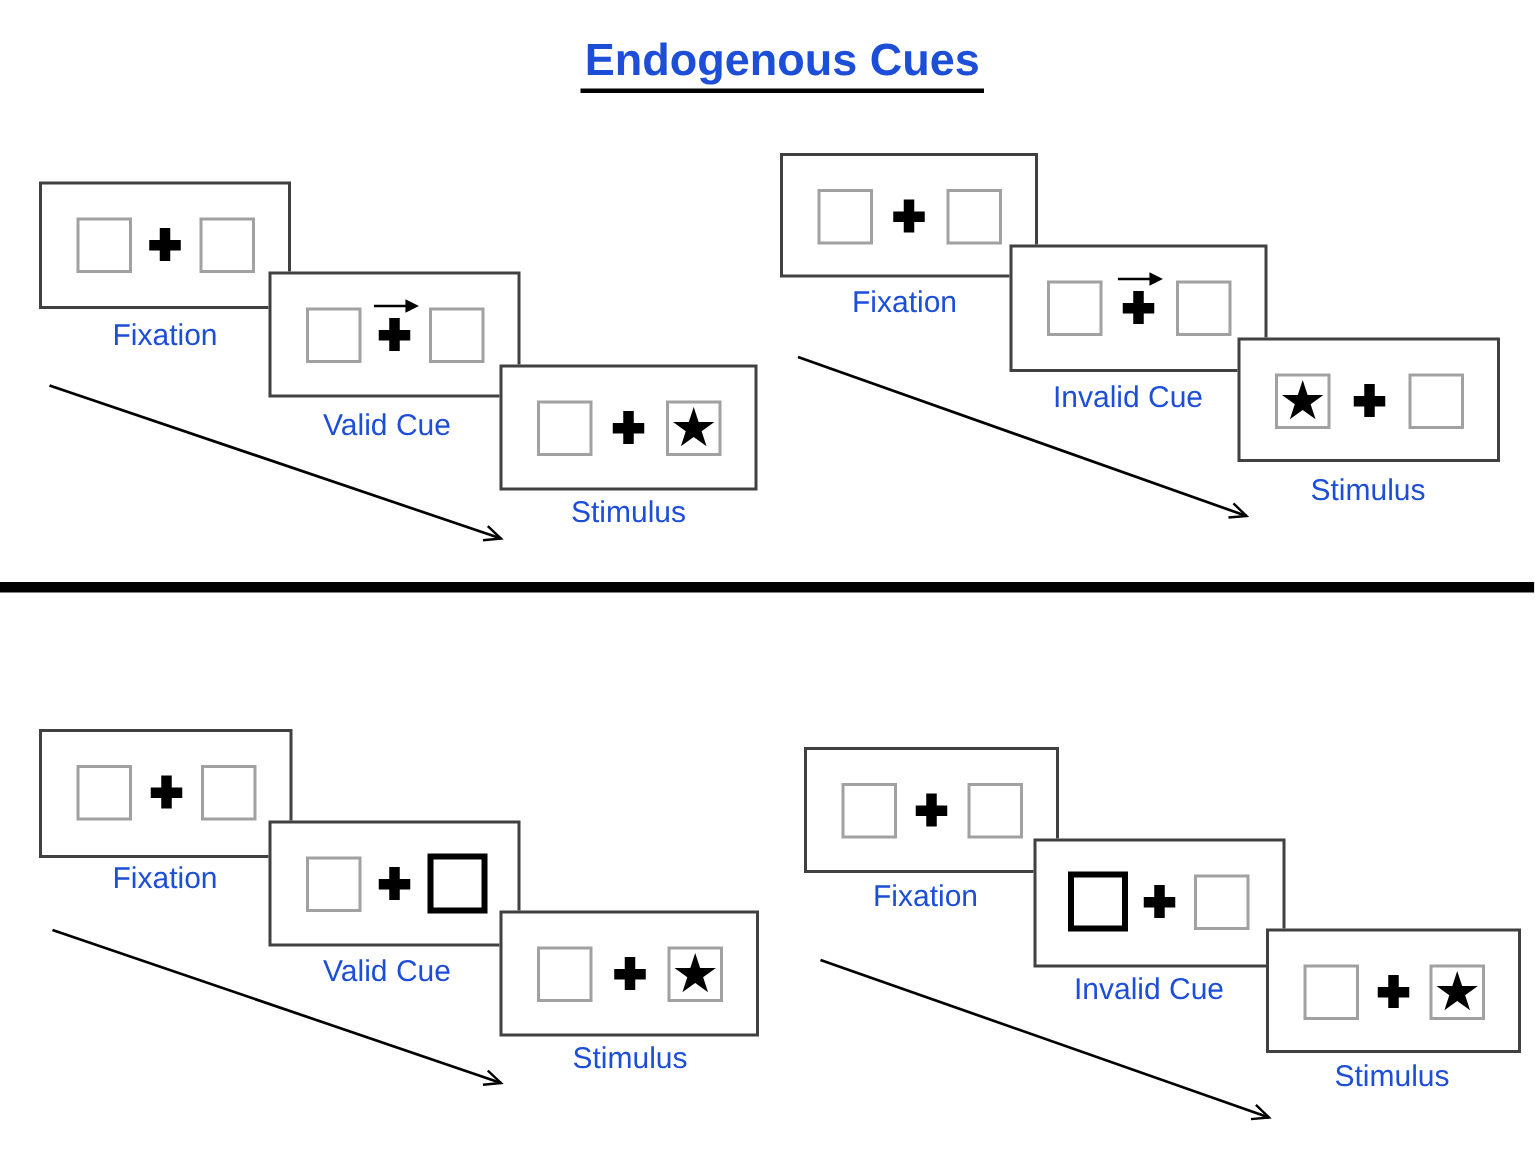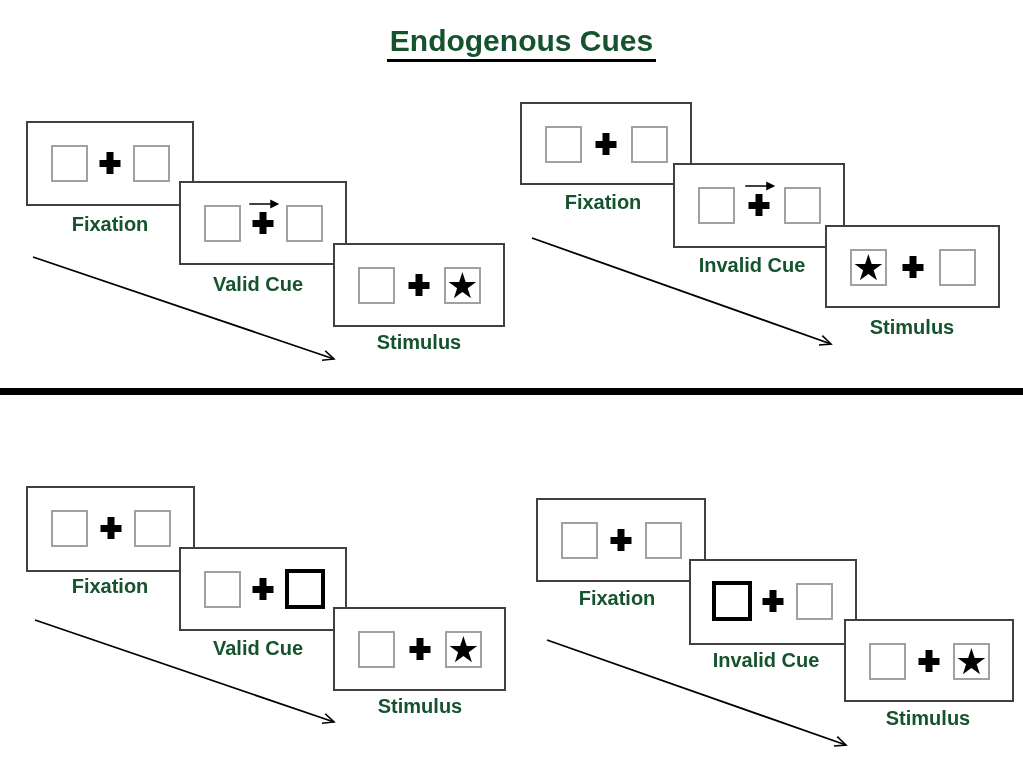--- a/index.html
+++ b/index.html
@@ -1,17 +1,17 @@
 <!DOCTYPE html>
 <html><head>
 <meta charset="utf-8">
 <style>
   html,body{margin:0;padding:0;background:#ffffff;}
   #stage{position:relative;width:1023px;height:767px;background:#ffffff;overflow:hidden;
-         font-family:"Liberation Sans",sans-serif;color:#14532d;}
+         font-family:"Liberation Sans",sans-serif;color:#1d4ed8;}
 
   .sec-title-wrap{position:absolute;left:20px;right:0;text-align:center;}
   .sec-title{display:inline-block;font-weight:bold;font-size:30px;line-height:1.1;
              border-bottom:3px solid #000;padding:0 3px 2px;}
 
   .divider{position:absolute;left:0;width:1023px;height:7px;background:#000;}
 
   .panel{position:absolute;background:#ffffff;border:2px solid #404040;box-sizing:border-box;}
 
   .sq{position:absolute;top:22px;width:37px;height:37px;border:2px solid #a1a1a1;background:#ffffff;
@@ -23,21 +23,21 @@
   .panel[data-left="thick"]  .sq-left {width:40px;height:40px;top:20px;left:21px;border:4px solid #000;}
   .panel[data-right="thick"] .sq-right{width:40px;height:40px;top:20px;right:20px;border:4px solid #000;}
 
   .plus{position:absolute;left:50%;top:29px;width:21px;height:22px;transform:translateX(-50%);}
   .plus::before{content:"";position:absolute;left:7px;top:0;width:7px;height:22px;background:#000;}
   .plus::after{content:"";position:absolute;left:0;top:8px;width:21px;height:7px;background:#000;}
 
   .cue-arrow{position:absolute;left:50%;top:15px;transform:translateX(-46%);display:none;}
   .panel[data-cue="arrow"] .cue-arrow{display:block;}
 
-  .plabel{position:absolute;transform:translateX(-50%);font-weight:bold;font-size:20px;
+  .plabel{position:absolute;transform:translateX(-50%);font-weight:normal;font-size:20px;
           line-height:24px;white-space:nowrap;}
 
   .arrows{position:absolute;left:0;top:0;pointer-events:none;}
 </style>
 </head>
 <body>
 
 <div id="stage">
 
   <div class="sec-title-wrap" style="top:24px">

